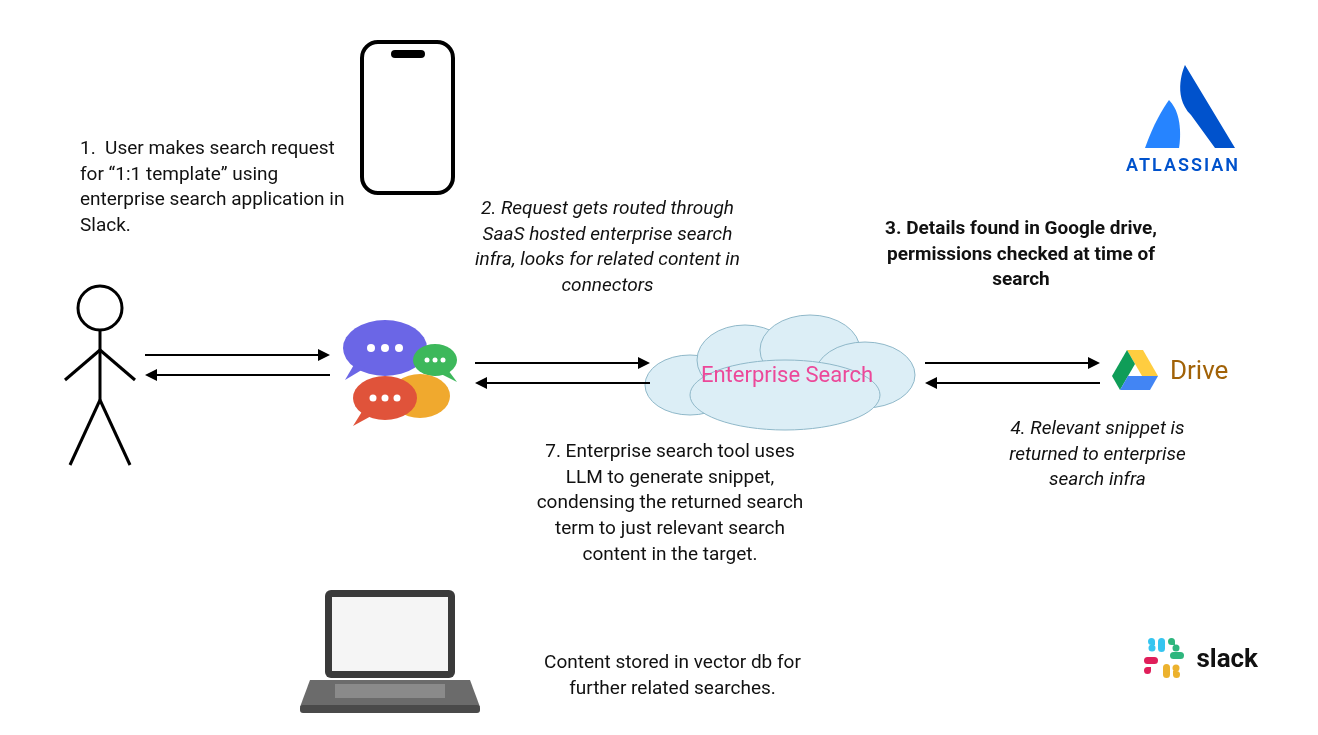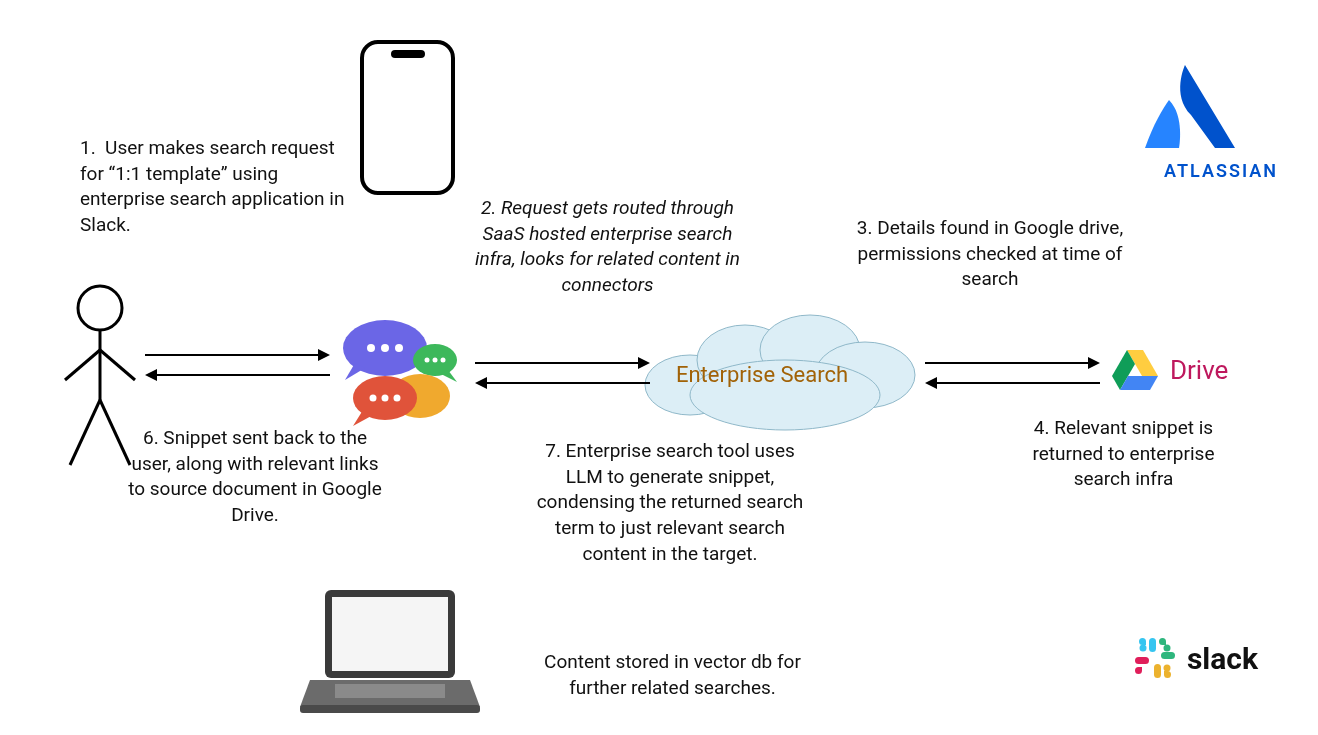--- a/index.html
+++ b/index.html
@@ -96,89 +96,86 @@
   .cloud {
     position: absolute;
     left: 635px;
     top: 305px;
     width: 290px;
     height: 130px;
   }
   .cloud-label {
     position: absolute;
     font-size: 22px;
-    color: #a16207;
-    left: 662px;
+    color: #ec4899;
+    left: 687px;
     top: 362px;
     width: 200px;
     text-align: center;
   }
   
   .drive-wrap {
     position: absolute;
     left: 1110px;
     top: 340px;
     width: 170px;
     height: 60px;
     display: flex;
     align-items: center;
     gap: 10px;
   }
   .drive-label {
     font-size: 26px;
-    color: #be185d;
+    color: #a16207;
   }
   
   .atlassian-wrap {
     position: absolute;
     right: 40px;
     top: 60px;
     width: 190px;
     text-align: center;
   }
   .atlassian-label {
     font-size: 18px;
     letter-spacing: 2px;
     color: #0052cc;
     font-weight: 600;
-    margin-top: 6px;
-    text-align: right;
   }
   
   .slack-wrap {
     position: absolute;
     right: 60px;
     bottom: 55px;
     display: flex;
     align-items: center;
     gap: 10px;
   }
   .slack-label {
-    font-size: 30px;
+    font-size: 26px;
     font-weight: 700;
     color: #111;
   }
 </style>
 </head>
 <body>
 
 <div class="canvas">
 
   <div class="step-text left" style="left:80px; top:135px; width:265px;">1.&nbsp;&nbsp;User makes search request for “1:1 template” using enterprise search application in Slack.</div>
 
   <div class="step-text" style="left:475px; top:195px; width:265px;font-style:italic;">2. Request gets routed through SaaS hosted enterprise search infra, looks for related content in connectors</div>
 
-  <div class="step-text" style="left:845px; top:215px; width:290px;">3. Details found in Google drive, permissions checked at time of search</div>
-
-  <div class="step-text" style="left:1011px; top:415px; width:225px;">4. Relevant snippet is returned to enterprise search infra</div>
+  <div class="step-text" style="left:876px; top:215px; width:290px;font-weight:bold;">3. Details found in Google drive, permissions checked at time of search</div>
+
+  <div class="step-text" style="left:985px; top:415px; width:225px;font-style:italic;">4. Relevant snippet is returned to enterprise search infra</div>
 
   <div class="step-text" style="left:530px; top:438px; width:280px;">7. Enterprise search tool uses LLM to generate snippet, condensing the returned search term to just relevant search content in the target.</div>
   <div class="step-text" style="left:535px; top:630px; width:275px;margin-top:19px;">Content stored in vector db for further related searches.</div>
 
-  <div class="step-text" style="left:125px; top:425px; width:260px;">6. Snippet sent back to the user, along with relevant links to source document in Google Drive.</div>
 
   <div class="stick">
     <svg viewBox="0 0 90 190" width="90" height="190">
       <circle cx="45" cy="28" r="22" fill="none" stroke="#000" stroke-width="3"></circle>
       <line x1="45" y1="50" x2="45" y2="120" stroke="#000" stroke-width="3"></line>
       <line x1="45" y1="70" x2="10" y2="100" stroke="#000" stroke-width="3"></line>
       <line x1="45" y1="70" x2="80" y2="100" stroke="#000" stroke-width="3"></line>
       <line x1="45" y1="120" x2="15" y2="185" stroke="#000" stroke-width="3"></line>
       <line x1="45" y1="120" x2="75" y2="185" stroke="#000" stroke-width="3"></line>
     </svg>

